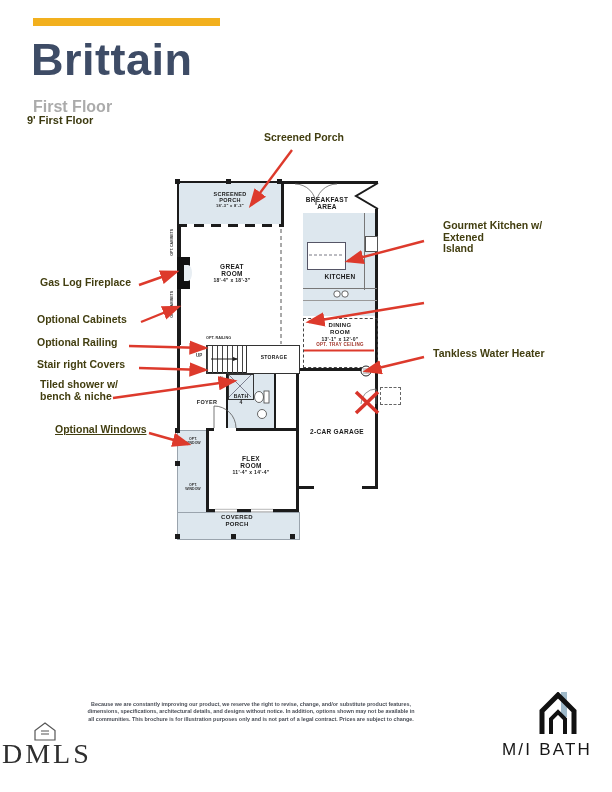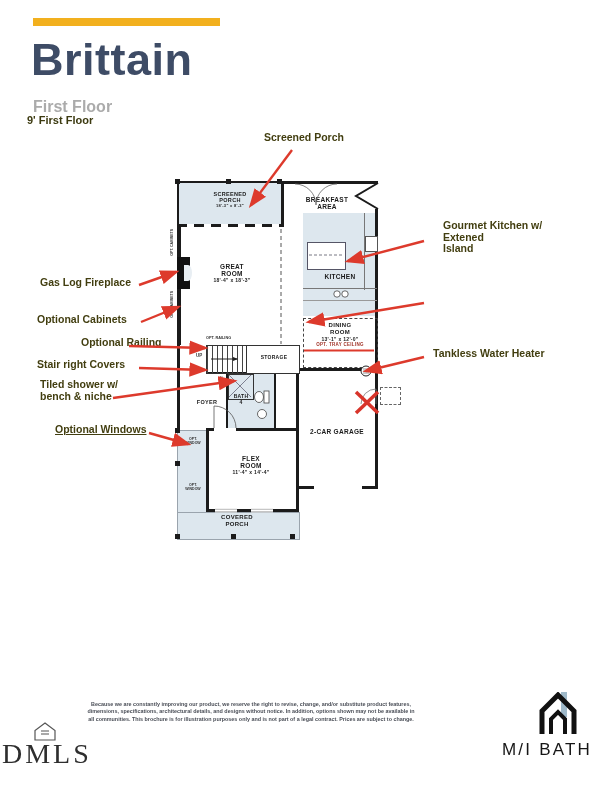--- a/index.html
+++ b/index.html
@@ -153,21 +153,21 @@
   <div class="tiny" style="left:181px;top:483px;width:24px;font-size:3.5px;line-height:4px;">OPT.
 WINDOW</div>
   <div class="vert" style="left:170px;top:229px;font-size:3.5px;">OPT. CABINETS</div>
   <div class="vert" style="left:170px;top:291px;font-size:3.5px;">OPT. CABINETS</div>
 
   <div class="anno" style="left:264px;top:132px;">Screened Porch</div>
   <div class="anno" style="left:424px;top:220px;width:140px;margin-left:19px;">Gourmet Kitchen w/ Extened
 Island</div>
   <div class="anno" style="left:40px;top:277px;">Gas Log Fireplace</div>
   <div class="anno" style="left:37px;top:314px;">Optional Cabinets</div>
-  <div class="anno" style="left:37px;top:337px;margin-left:44px;">Optional Railing</div>
+  <div class="anno" style="left:37px;top:337px;">Optional Railing</div>
   <div class="anno" style="left:37px;top:359px;">Stair right Covers</div>
   <div class="anno" style="left:433px;top:348px;">Tankless Water Heater</div>
   <div class="anno" style="left:40px;top:379px;width:100px;">Tiled shower w/
 bench &amp; niche</div>
   <div class="anno" style="left:55px;top:424px;text-decoration:underline;">Optional Windows</div>
 
   <svg class="overlay" width="612" height="792" viewBox="0 0 612 792">
     <defs>
       <marker id="ra" markerWidth="9" markerHeight="8" refX="6.5" refY="3" orient="auto">
         <path d="M0,0 L8,3 L0,6 Z" fill="#DD3A2C"></path>

